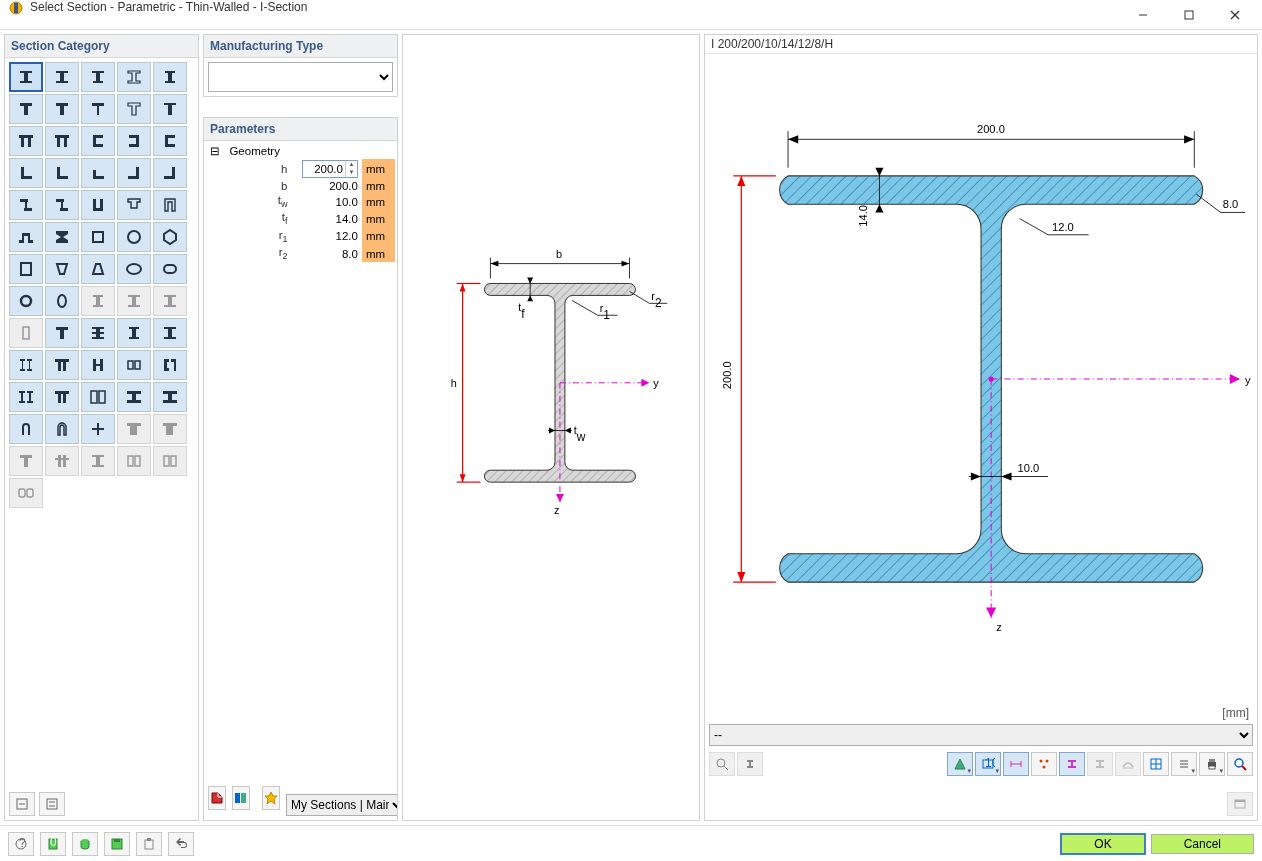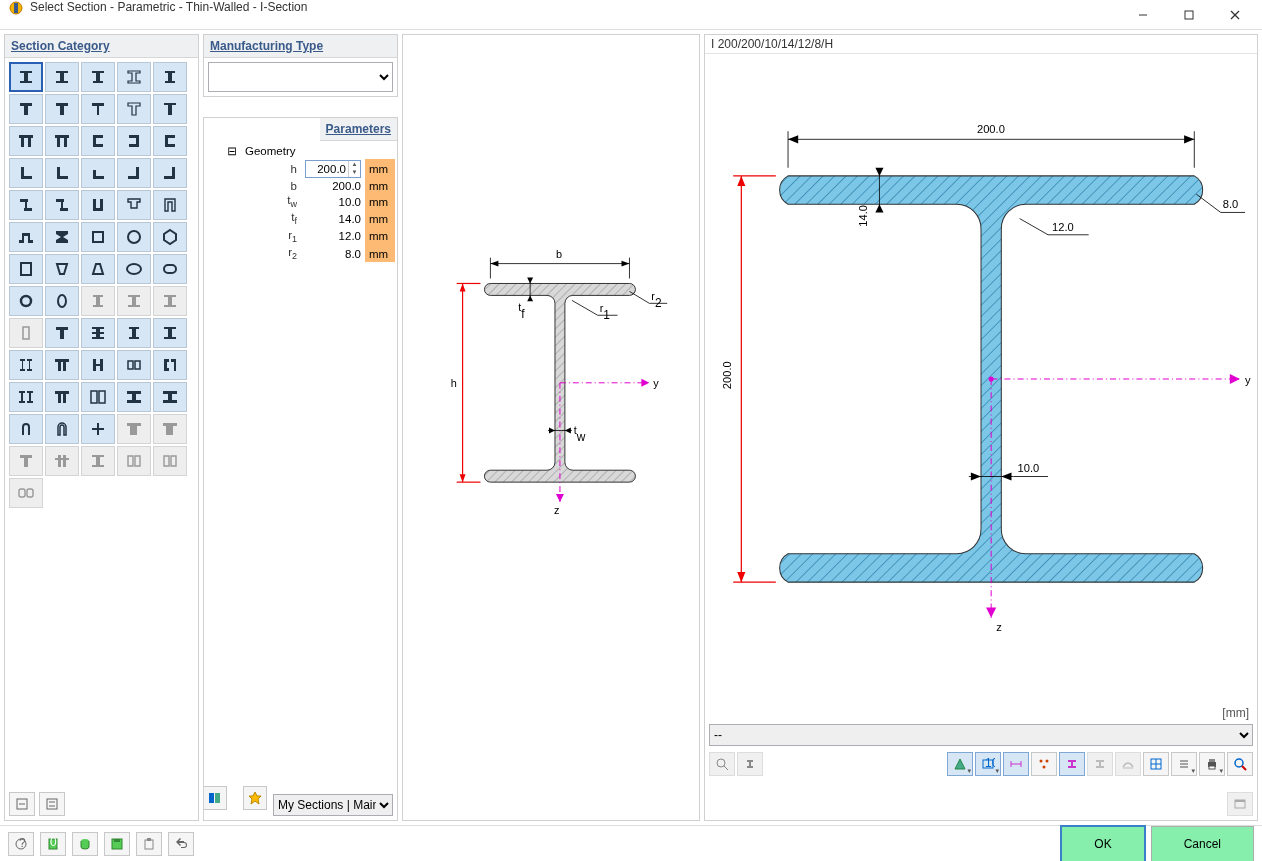--- a/index.html
+++ b/index.html
@@ -7,21 +7,21 @@
 
 
 .titlebar { height: 30px; display: flex; padding: 0 4px 0 8px; border-bottom: 1px solid #ddd; }
 .titlebar .appicon { width: 16px; height: 16px; margin-right: 6px; }
 .titlebar .title { flex: 1; color: #333; }
 .titlebar .winbtn { width: 46px; height: 30px; display: flex; align-items: center; justify-content: center; color: #333; cursor: default; }
 
 
 .body { flex: 1; display: grid; grid-template-columns: 195px 195px 298px 1fr; grid-template-rows: 1fr; gap: 4px; padding: 4px; overflow: hidden; }
 .col { border: 1px solid #d0d0d0; background: #fff; display: flex; flex-direction: column; overflow: hidden; }
-.panel-head { background: #eef0f2; color: #3a5a8a; font-weight: 600; padding: 4px 6px; border-bottom: 1px solid #d6d6d6; text-decoration: underline; }
+.panel-head { background: #eef0f2; color: #3a5a8a; font-weight: 600; padding: 4px 6px; border-bottom: 1px solid #d6d6d6; }
 
 
 .catgrid { padding: 4px; display: grid; grid-template-columns: repeat(5, 34px); grid-auto-rows: 30px; gap: 2px; align-content: start;}
 .catbtn { width: 34px; height: 30px; border: 1px solid #b8c7d6; background: #d6e6f5; display: flex; align-items: center; justify-content: center; color: #234; cursor: default;}
 .catbtn.sel { border: 2px solid #2a5fb4; background: #cde2f6; }
 .catbtn.dis { background: #eee; color: #999; border-color: #d4d4d4;}
 .catbtn svg { width: 20px; height: 20px; }
 .catfoot { margin-top: auto; padding: 4px; display:flex; gap:4px;}
 .smallbtn { width: 26px; height: 24px; border: 1px solid #c8c8c8; background: #f5f5f5; display:flex; align-items:center; justify-content:center;}
 
@@ -57,21 +57,21 @@
 .tbrow { display: flex; padding: 4px; gap: 2px; align-items: center;}
 .tbrow .spacer { flex: 1; }
 .tbtn { width: 26px; height: 24px; border: 1px solid #c8c8c8; background: #f5f5f5; display:flex; align-items:center; justify-content:center; position:relative;}
 .tbtn.active { background: #d6e6f5; border-color: #7fa8d6;}
 .tbtn.dis { color:#aaa; background:#f0f0f0; border-color:#ddd;}
 .tbtn .dd { font-size:7px; position:absolute; right:1px; bottom:0; color:#555;}
 
 
 .dlgfoot { height: 36px; border-top: 1px solid #ddd; display: flex; align-items: center; padding: 0 8px; gap: 6px; }
 .dlgfoot .spacer { flex: 1; }
-.dlgbtn { min-width: 80px; height: 36px; border: 1px solid #adadad; background: #86efac; padding: 0 32px;}
+.dlgbtn { min-width: 80px; height: 20px; border: 1px solid #adadad; background: #bef264; padding: 0 32px;}
 .dlgbtn.primary { border: 1px solid #3a7fc8; outline: 1px solid #3a7fc8;}
 .footicon { width: 26px; height: 24px; border: 1px solid #c8c8c8; background: #f5f5f5; display:flex; align-items:center; justify-content:center;}
 sub{font-size:9px;}
 
 .hatch { fill: url(#hatchP); stroke: #333; stroke-width: 1;}
 .hatchR { fill: url(#hatchR); stroke: #333; stroke-width: 1;}
 .axisR { stroke: #e00; stroke-width: 1.2;}
 .axisM { stroke: #e000d0; stroke-width: 1; stroke-dasharray: 6 3 1 3;}
 .dimline { stroke: #000; stroke-width: 0.8;}
 .arrowhead { fill: #000;}
@@ -477,21 +477,21 @@
 
   <div style="display:flex; flex-direction:column; gap:20px;">
     <div class="col" style="flex:0 0 auto;">
       <div class="panel-head">Manufacturing Type</div>
       <div class="select-wrap">
         <select>
           <option>Hot rolled</option>
         </select>
       </div>
     </div>
-    <div class="col" style="flex:1;align-items:flex-end;">
+    <div class="col" style="flex:1;">
       <div class="panel-head">Parameters</div>
       <div style="padding:2px;">
         <table class="param-table">
           <tbody>
               <tr class="grp">
                 <td style="width:14px;">⊟</td>
                 <td colspan="3">Geometry</td>
               </tr>
           <tr>
                 <td></td>

